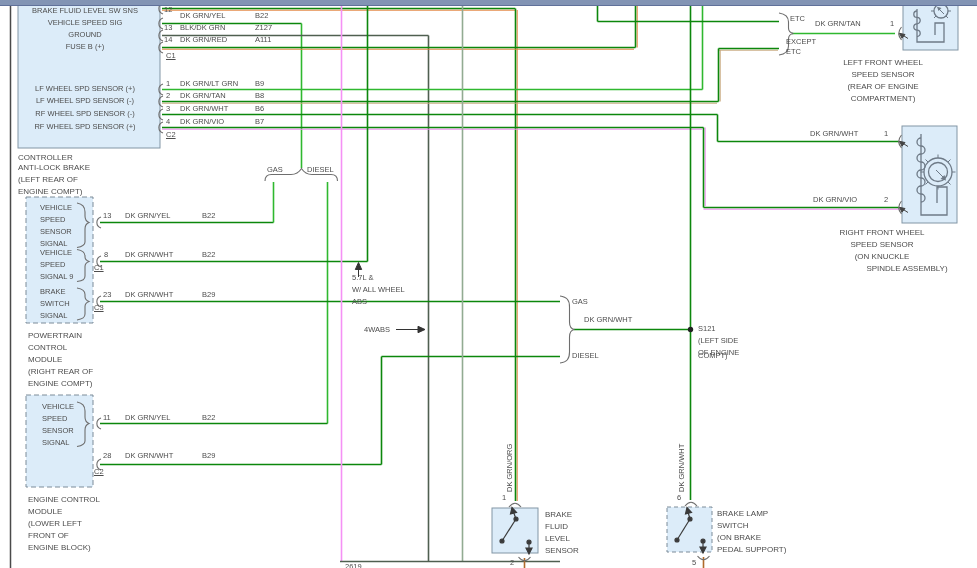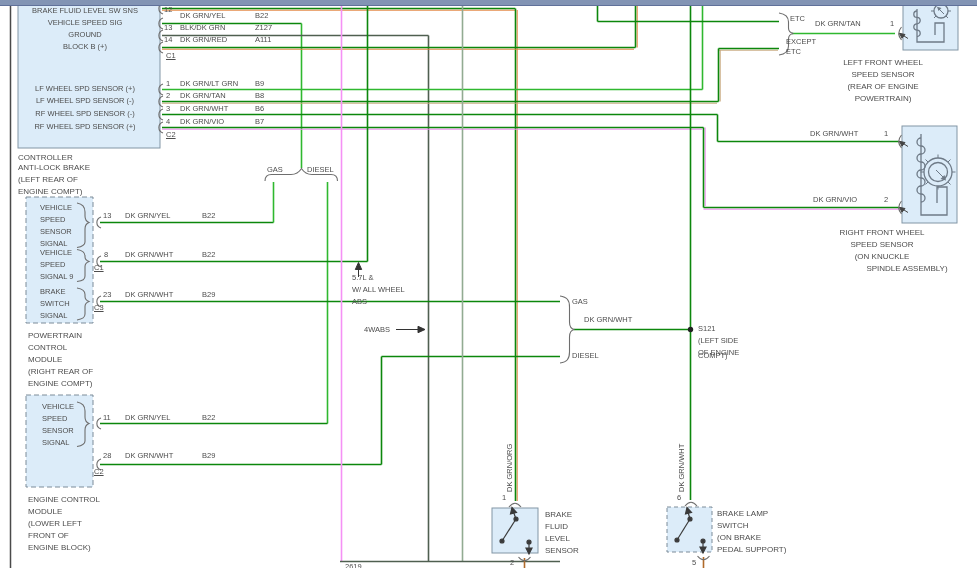--- a/index.html
+++ b/index.html
@@ -183,21 +183,21 @@
   </g>
 
   <path d="M10.5 0 V568" stroke="#4a4a4a" stroke-width="1.5"></path>
 </svg>
 
 <div class="chrome"></div>
 
 <div class="t ra" style="left:16px;top:6px;width:138px">BRAKE FLUID LEVEL SW SNS</div>
 <div class="t ra" style="left:16px;top:18px;width:138px">VEHICLE SPEED SIG</div>
 <div class="t ra" style="left:16px;top:30px;width:138px">GROUND</div>
-<div class="t ra" style="left:16px;top:42px;width:138px">BLOCK B (+)</div>
+<div class="t ra" style="left:16px;top:42px;width:138px">FUSE B (+)</div>
 <div class="t ra" style="left:16px;top:84px;width:138px">LF WHEEL SPD SENSOR (+)</div>
 <div class="t ra" style="left:16px;top:96px;width:138px">LF WHEEL SPD SENSOR (-)</div>
 <div class="t ra" style="left:16px;top:109px;width:138px">RF WHEEL SPD SENSOR (-)</div>
 <div class="t ra" style="left:16px;top:122px;width:138px">RF WHEEL SPD SENSOR (+)</div>
 
 <div class="t" style="left:164px;top:5px">12</div>
 <div class="t" style="left:180px;top:11px">DK GRN/YEL</div>
 <div class="t" style="left:255px;top:11px">B22</div>
 <div class="t" style="left:164px;top:23px">13</div>
 <div class="t" style="left:180px;top:23px">BLK/DK GRN</div>
@@ -294,21 +294,21 @@
 
 <div class="t" style="left:790px;top:14px">ETC</div>
 <div class="t" style="left:786px;top:37px">EXCEPT</div>
 <div class="t" style="left:786px;top:47px">ETC</div>
 <div class="t" style="left:815px;top:19px">DK GRN/TAN</div>
 <div class="t" style="left:890px;top:19px">1</div>
 
 <div class="t ra cap" style="left:808px;top:57px;width:150px">LEFT FRONT WHEEL</div>
 <div class="t ra cap" style="left:808px;top:69px;width:150px">SPEED SENSOR</div>
 <div class="t ra cap" style="left:808px;top:81px;width:150px">(REAR OF ENGINE</div>
-<div class="t ra cap" style="left:808px;top:93px;width:150px">POWERTRAIN)</div>
+<div class="t ra cap" style="left:808px;top:93px;width:150px">COMPARTMENT)</div>
 
 <div class="t" style="left:810px;top:129px">DK GRN/WHT</div>
 <div class="t" style="left:884px;top:129px">1</div>
 <div class="t" style="left:813px;top:195px">DK GRN/VIO</div>
 <div class="t" style="left:884px;top:195px">2</div>
 <div class="t ra cap" style="left:807px;top:227px;width:150px">RIGHT FRONT WHEEL</div>
 <div class="t ra cap" style="left:807px;top:239px;width:150px">SPEED SENSOR</div>
 <div class="t ra cap" style="left:807px;top:251px;width:150px">(ON KNUCKLE</div>
 <div class="t ra cap" style="left:832px;top:263px;width:150px">SPINDLE ASSEMBLY)</div>
 

